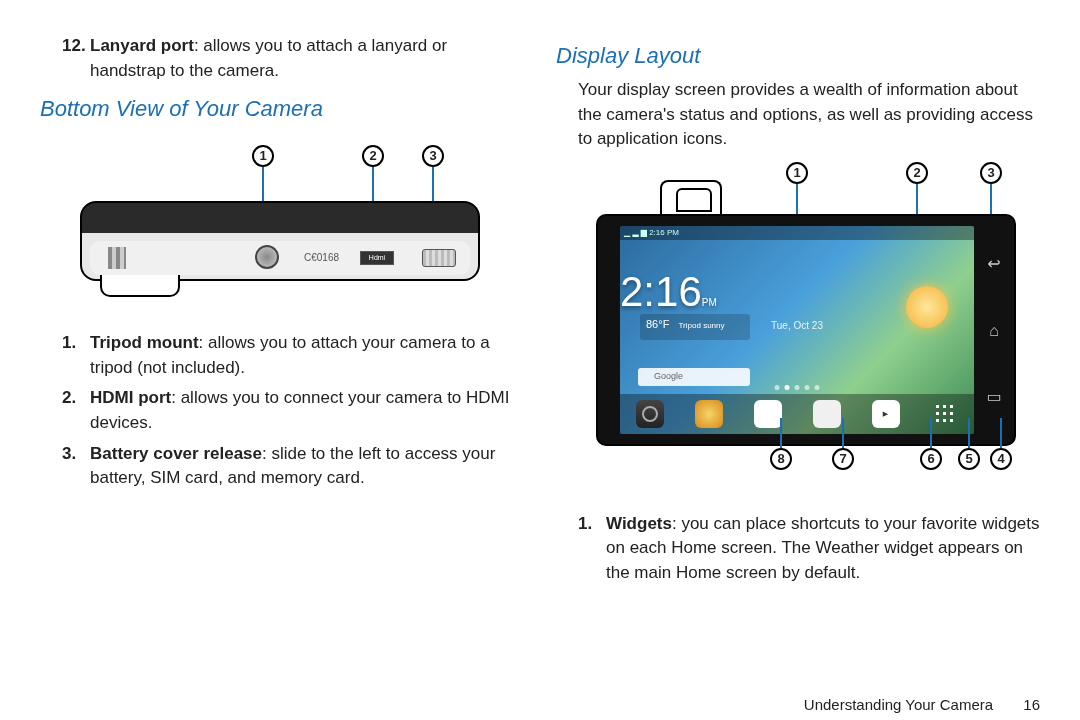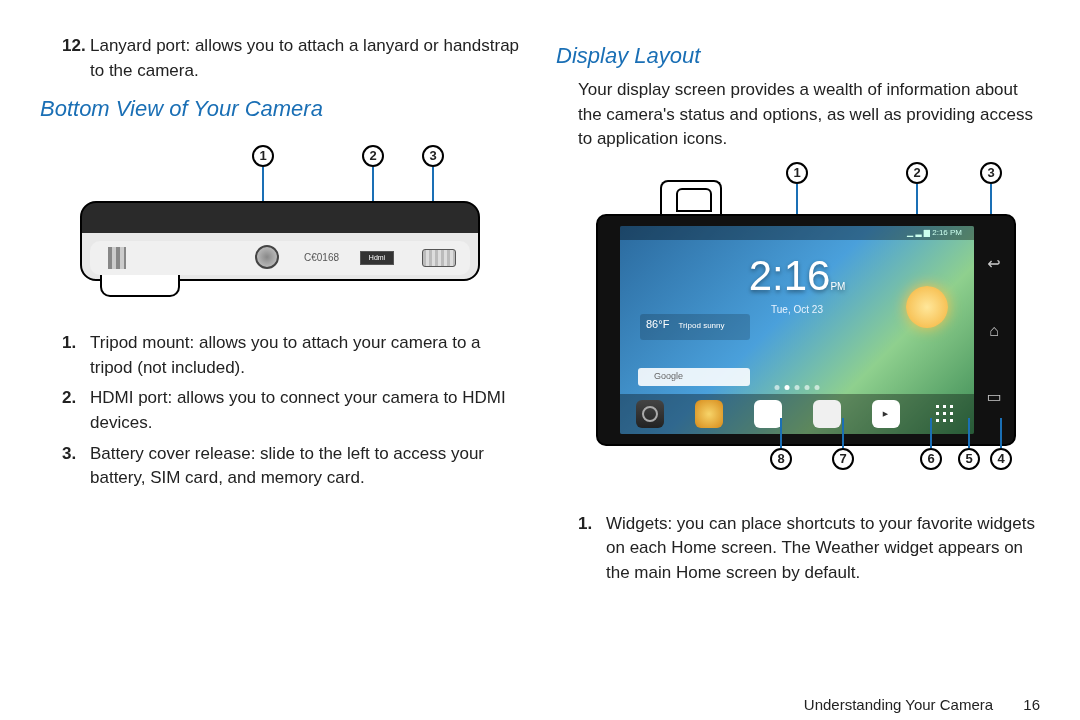--- a/index.html
+++ b/index.html
@@ -18,21 +18,21 @@
   .section-title {
     color: #1a6fb5;
     font-style: italic;
     font-weight: 400;
     font-size: 22px;
     margin: 10px 0 6px 0;
   }
   .ol-item { display: flex; margin: 4px 0 6px 22px; }
   .ol-num { font-weight: 700; min-width: 28px; }
   .ol-text { flex: 1; }
-  .bold { font-weight: 400; text-align: center; }
+  .bold { font-weight: 700; text-align: center; }
   .para { margin: 4px 0 10px 22px; }
 
   
   .fig1 { margin: 20px 0 16px 40px; position: relative; width: 400px; height: 170px; }
   .callout-top { position: absolute; top: 0; left: 0; right: 0; height: 54px; }
   .marker { position: absolute; top: 0; width: 22px; height: 22px; border: 2px solid #000; border-radius: 50%; background: #fff; text-align: center; font-size: 13px; line-height: 18px; font-weight: 600; }
   .leader { position: absolute; top: 22px; width: 2px; background: #1a6fb5; height: 36px; }
   .m1 { left: 172px; } .l1 { left: 182px; }
   .m2 { left: 282px; } .l2 { left: 292px; }
   .m3 { left: 342px; } .l3 { left: 352px; }
@@ -48,22 +48,22 @@
   
   .fig2 { margin: 8px 0 10px 40px; position: relative; width: 430px; height: 340px; }
   .f2-top { position: absolute; top: 0; left: 0; right: 0; height: 50px; }
   .f2m1 { left: 190px; } .f2l1 { left: 200px; height: 38px; }
   .f2m2 { left: 310px; } .f2l2 { left: 320px; height: 38px; }
   .f2m3 { left: 384px; } .f2l3 { left: 394px; height: 38px; }
   .screen-shell { position: absolute; top: 52px; left: 0; width: 420px; height: 232px; background: #111; border-radius: 10px; border: 2px solid #000; }
   .lens-top { position: absolute; top: 18px; left: 64px; width: 62px; height: 36px; border: 2px solid #000; border-bottom: none; border-radius: 8px 8px 0 0; background: #fff; }
   .lens-top::after { content:""; position:absolute; top:6px; left:14px; width:32px; height:20px; border:2px solid #000; border-radius:6px 6px 0 0; }
   .screen { position: absolute; top: 10px; left: 22px; right: 40px; bottom: 10px; background: linear-gradient(135deg,#2b6a9e 0%, #4aa0db 45%, #8fd08e 70%, #3d8b55 100%); border-radius: 2px; overflow: hidden; }
-  .statusbar { height: 14px; background: rgba(0,0,0,0.35); font-size: 8px; color: #cfe; text-align: right; padding: 1px 12px; }
-  .clock { color: #fff; text-align: center; font-size: 42px; font-weight: 300; margin-top: 6px; text-shadow: 0 2px 4px rgba(0,0,0,0.4); }
+  .statusbar { height: 14px; background: rgba(0,0,0,0.35); font-size: 8px; color: #cfe; padding: 1px 4px; }
+  .clock { color: #fff; font-size: 42px; font-weight: 300; margin-top: 22px; text-shadow: 0 2px 4px rgba(0,0,0,0.4); }
   .clock .pm { font-size: 10px; }
   .date { color: #e8f3ff; text-align: center; font-size: 10px; margin-top: -4px; }
   .weather { position: absolute; left: 20px; top: 88px; width: 110px; height: 26px; background: rgba(0,0,0,0.18); border-radius: 3px; color: #fff; font-size: 11px; padding: 3px 6px; }
   .sun { position: absolute; right: 26px; top: 60px; width: 42px; height: 42px; border-radius: 50%; background: radial-gradient(#ffe79a,#f4b23a); box-shadow: 0 0 14px #f6c24d; }
   .searchbar { position: absolute; left: 18px; bottom: 48px; width: 112px; height: 18px; background: rgba(255,255,255,0.88); border-radius: 3px; font-size: 9px; color: #666; padding: 2px 16px; }
   .dock { position: absolute; left: 0; right: 0; bottom: 0; height: 40px; background: rgba(0,0,0,0.35); display: flex; justify-content: space-around; align-items: center; }
   .app { width: 28px; height: 28px; border-radius: 6px; background: #fff; font-size: 7px; color: #333; display:flex; align-items:center; justify-content:center; }
   .app.cam { background: linear-gradient(#444,#222); }
   .app.cam::after { content:""; width:12px; height:12px; border:2px solid #aaa; border-radius:50%; }
   .app.gal { background: radial-gradient(#f7d469,#d68a1a); }

